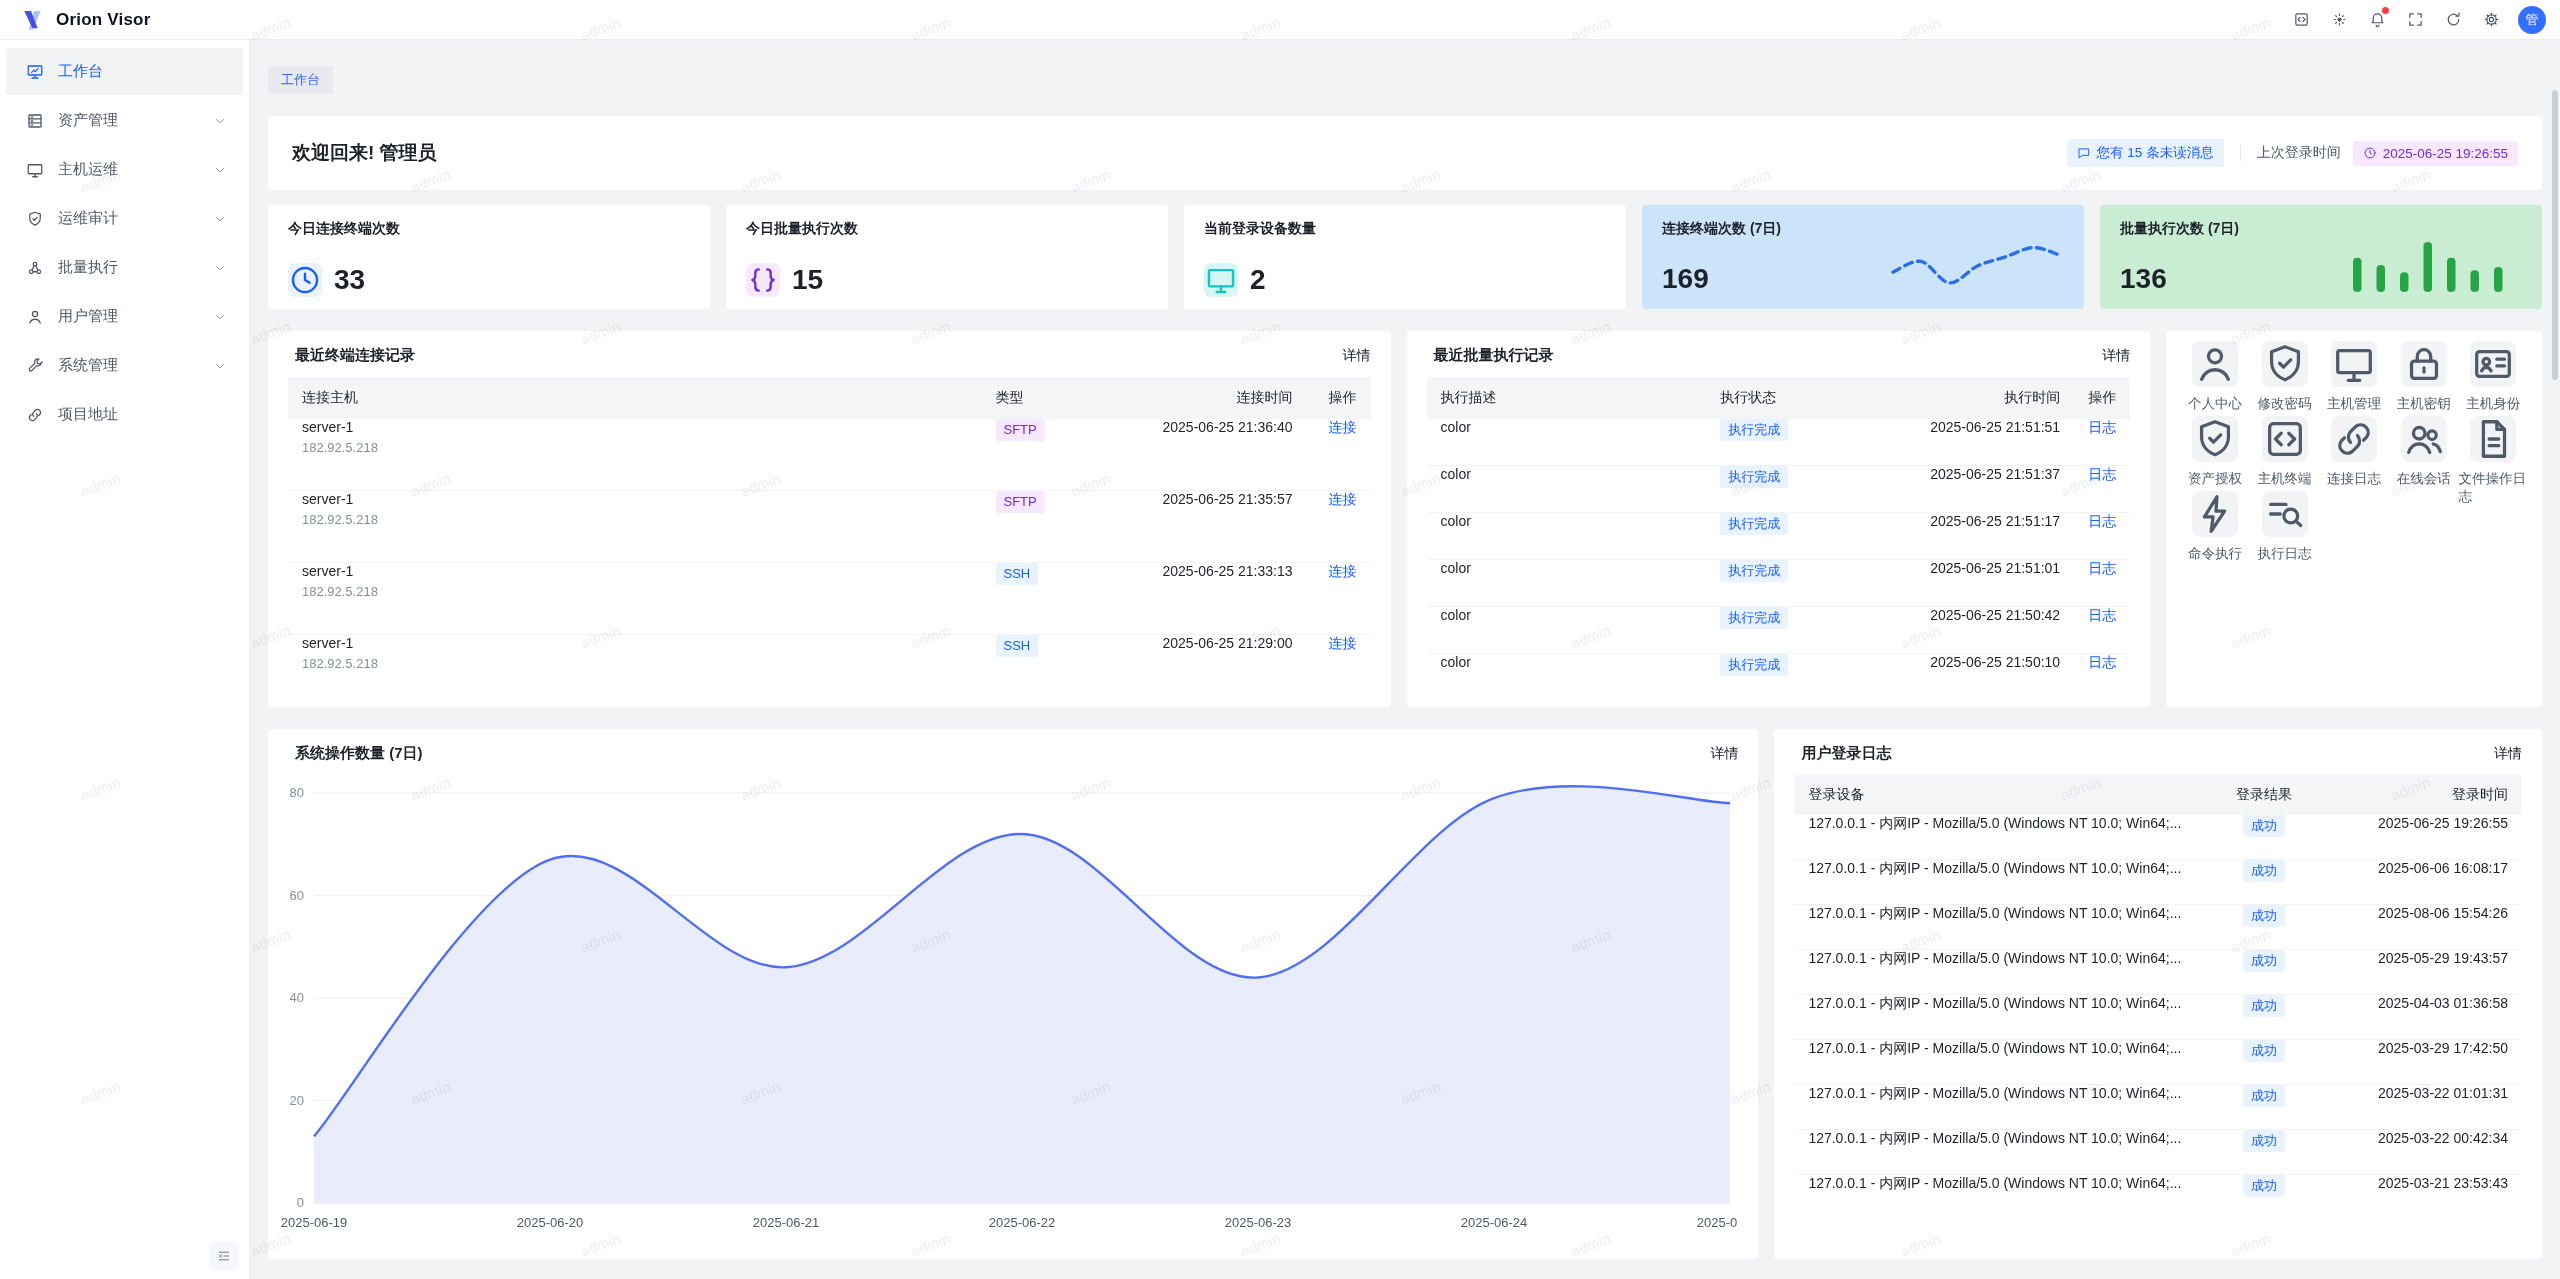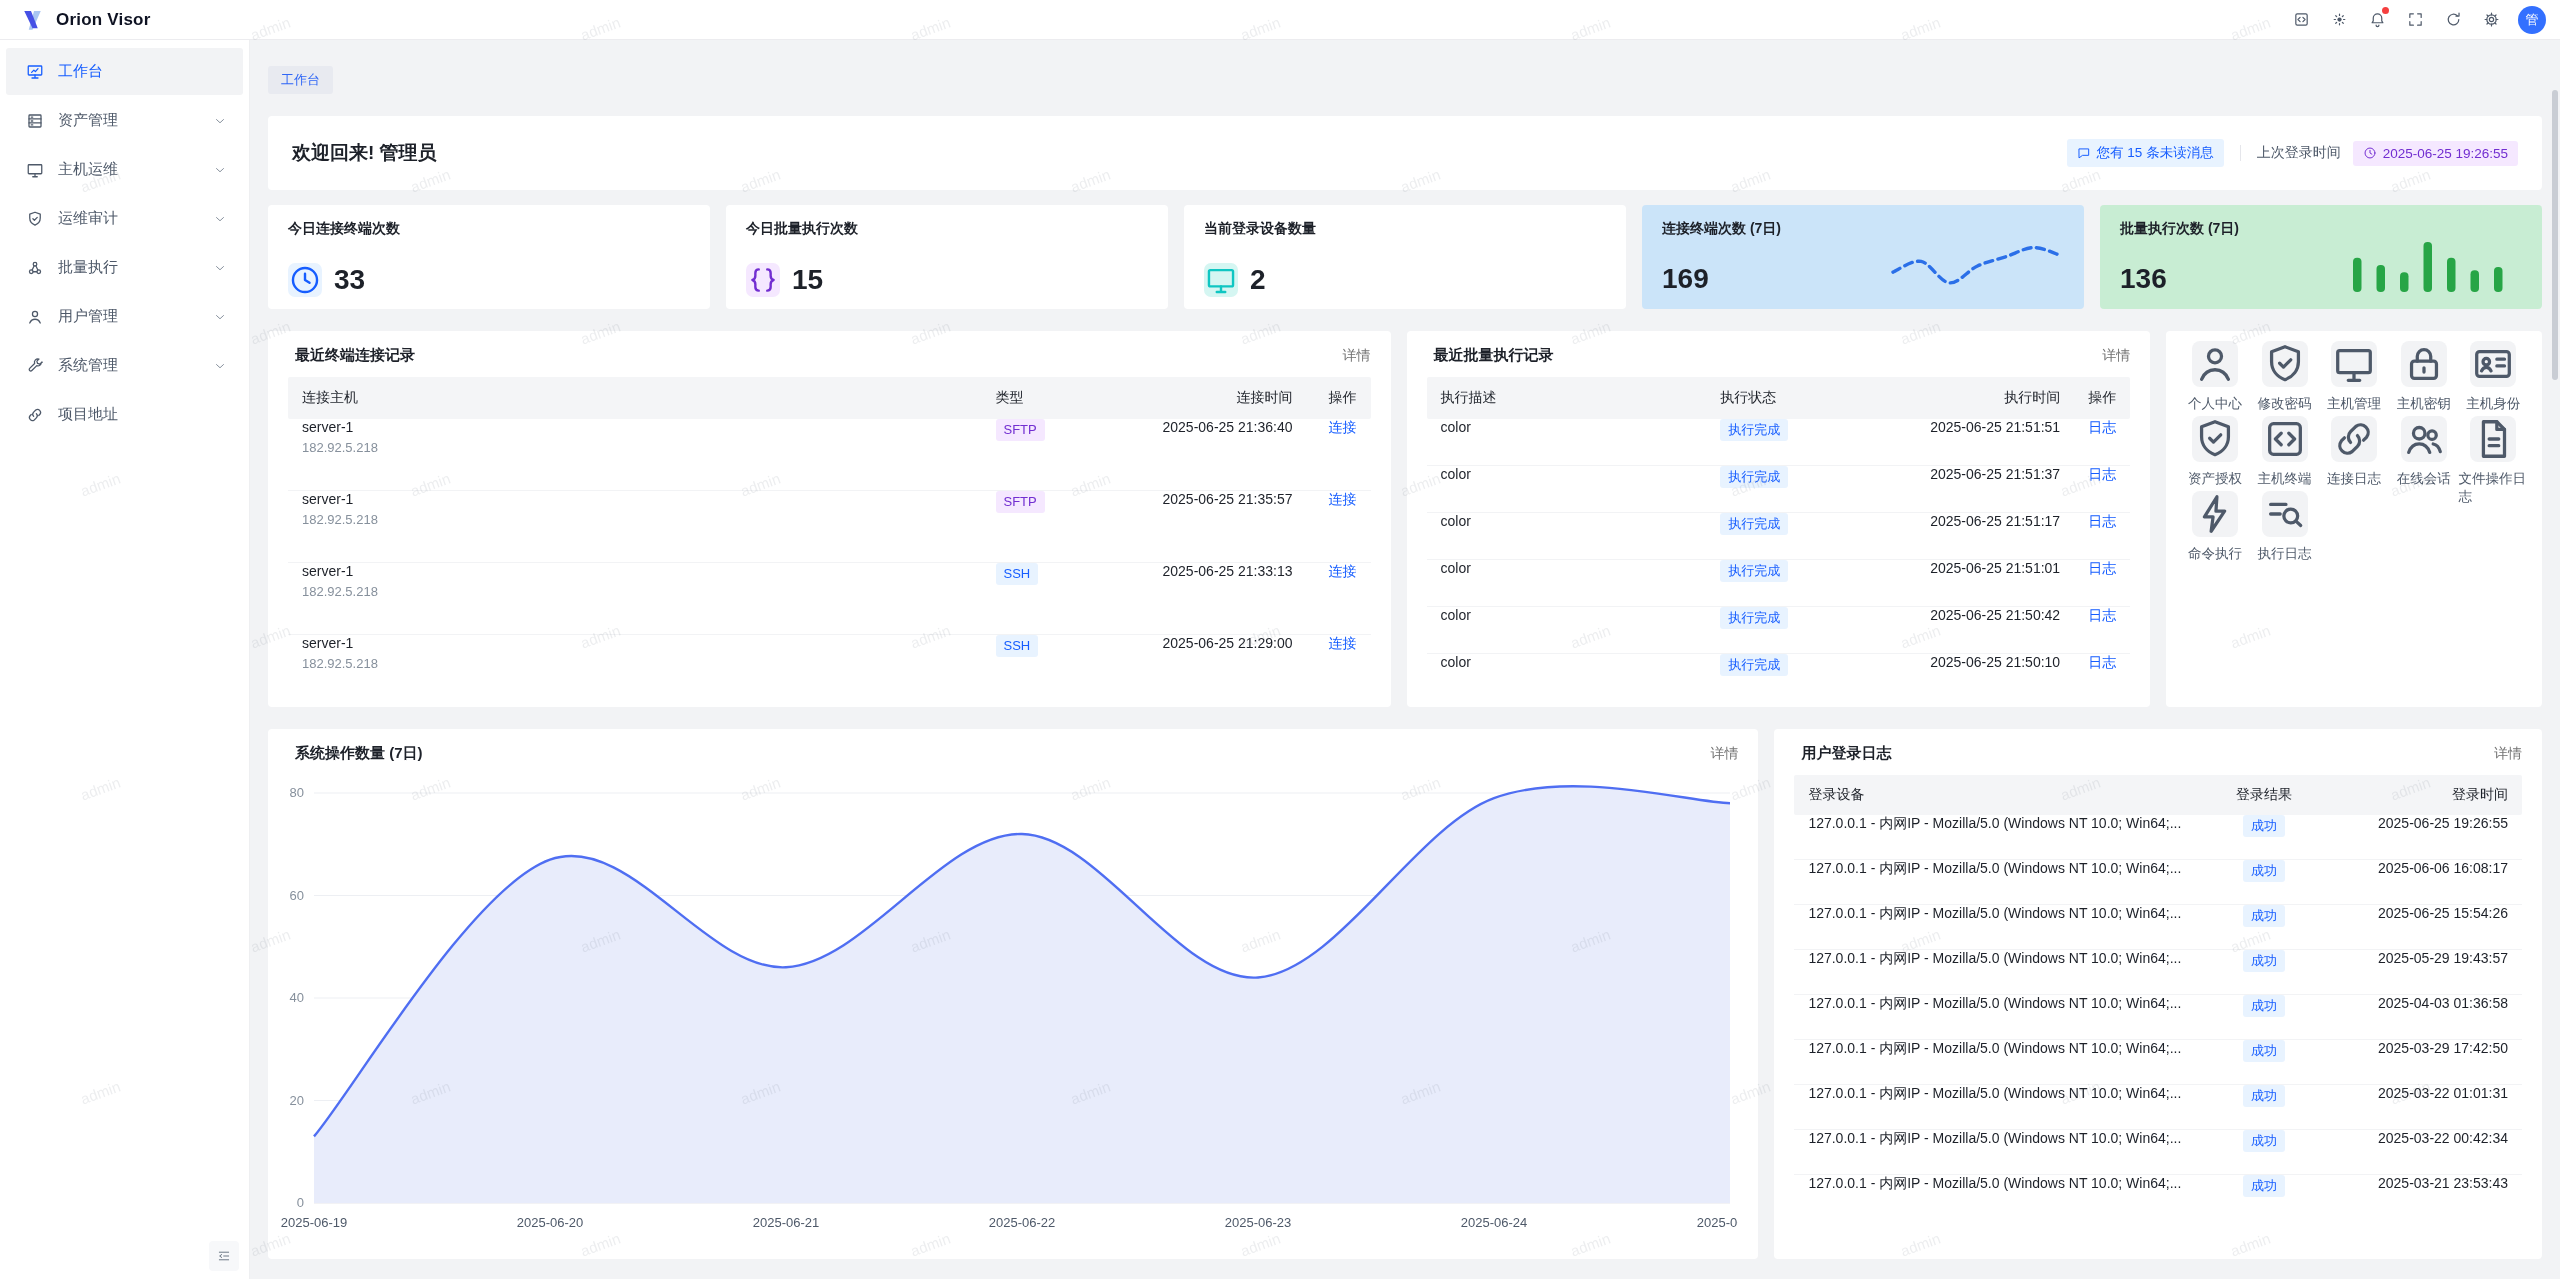--- a/index.html
+++ b/index.html
@@ -49,21 +49,21 @@
   .stat-title { font-size:14px; font-weight:600; color:#1d2129; }
   .stat-val-row { display:flex; align-items:center; gap:12px; margin-top:25px; }
   .stat-icbox { width:34px; height:34px; border-radius:7px; display:flex; align-items:center; justify-content:center; }
   .stat-icbox svg { width:18px; height:18px; }
   .stat-value { font-size:28px; font-weight:600; color:#1d2129; }
   .spark-wrap { position:absolute; right:14px; bottom:12px; width:185px; height:62px; }
 
   .mid-row { display:flex; gap:16px; margin-bottom:22px; align-items:stretch; }
   .card-head { display:flex; align-items:center; justify-content:space-between; padding:15px 20px 12px 20px; }
   .card-title { font-size:15px; font-weight:600;margin-left:7px; }
-  .detail-link { font-size:14px; color:#737373; cursor:pointer; }
+  .detail-link { font-size:14px; color:#0f172a; cursor:pointer; }
   .tbl { margin:0 20px; }
   .tbl-head { display:flex; align-items:center; background:#f4f5f7; border-radius:2px; padding:0 14px; height:42px; font-size:14px; font-weight:500; color:#1d2129; }
   .tbl-row { display:flex; align-items:flex-start; padding:0 14px; font-size:14px; border-bottom:1px solid #f2f3f5; }
   .tbl-row:last-child { border-bottom:none; }
   .c-host { flex:1; min-width:0; }
   .c-type { width:92px; }
   .c-time { width:205px; text-align:right; }
   .c-act { width:64px; text-align:right; }
   .host-name { color:#1d2129; }
   .host-ip { color:#86909c; font-size:13px; margin-top:5px; }
@@ -632,21 +632,21 @@
               <span class="c-ltime">2025-06-25 19:26:55</span>
             </div>
             <div class="tbl-row" style="height: 45px;">
               <span class="c-device">127.0.0.1 - 内网IP - Mozilla/5.0 (Windows NT 10.0; Win64;...</span>
               <span class="c-res"><span class="tag tag-blue">成功</span></span>
               <span class="c-ltime">2025-06-06 16:08:17</span>
             </div>
             <div class="tbl-row" style="height: 45px;">
               <span class="c-device">127.0.0.1 - 内网IP - Mozilla/5.0 (Windows NT 10.0; Win64;...</span>
               <span class="c-res"><span class="tag tag-blue">成功</span></span>
-              <span class="c-ltime">2025-06-25 15:54:26</span>
+              <span class="c-ltime">2025-08-06 15:54:26</span>
             </div>
             <div class="tbl-row" style="height: 45px;">
               <span class="c-device">127.0.0.1 - 内网IP - Mozilla/5.0 (Windows NT 10.0; Win64;...</span>
               <span class="c-res"><span class="tag tag-blue">成功</span></span>
               <span class="c-ltime">2025-05-29 19:43:57</span>
             </div>
             <div class="tbl-row" style="height: 45px;">
               <span class="c-device">127.0.0.1 - 内网IP - Mozilla/5.0 (Windows NT 10.0; Win64;...</span>
               <span class="c-res"><span class="tag tag-blue">成功</span></span>
               <span class="c-ltime">2025-04-03 01:36:58</span>

